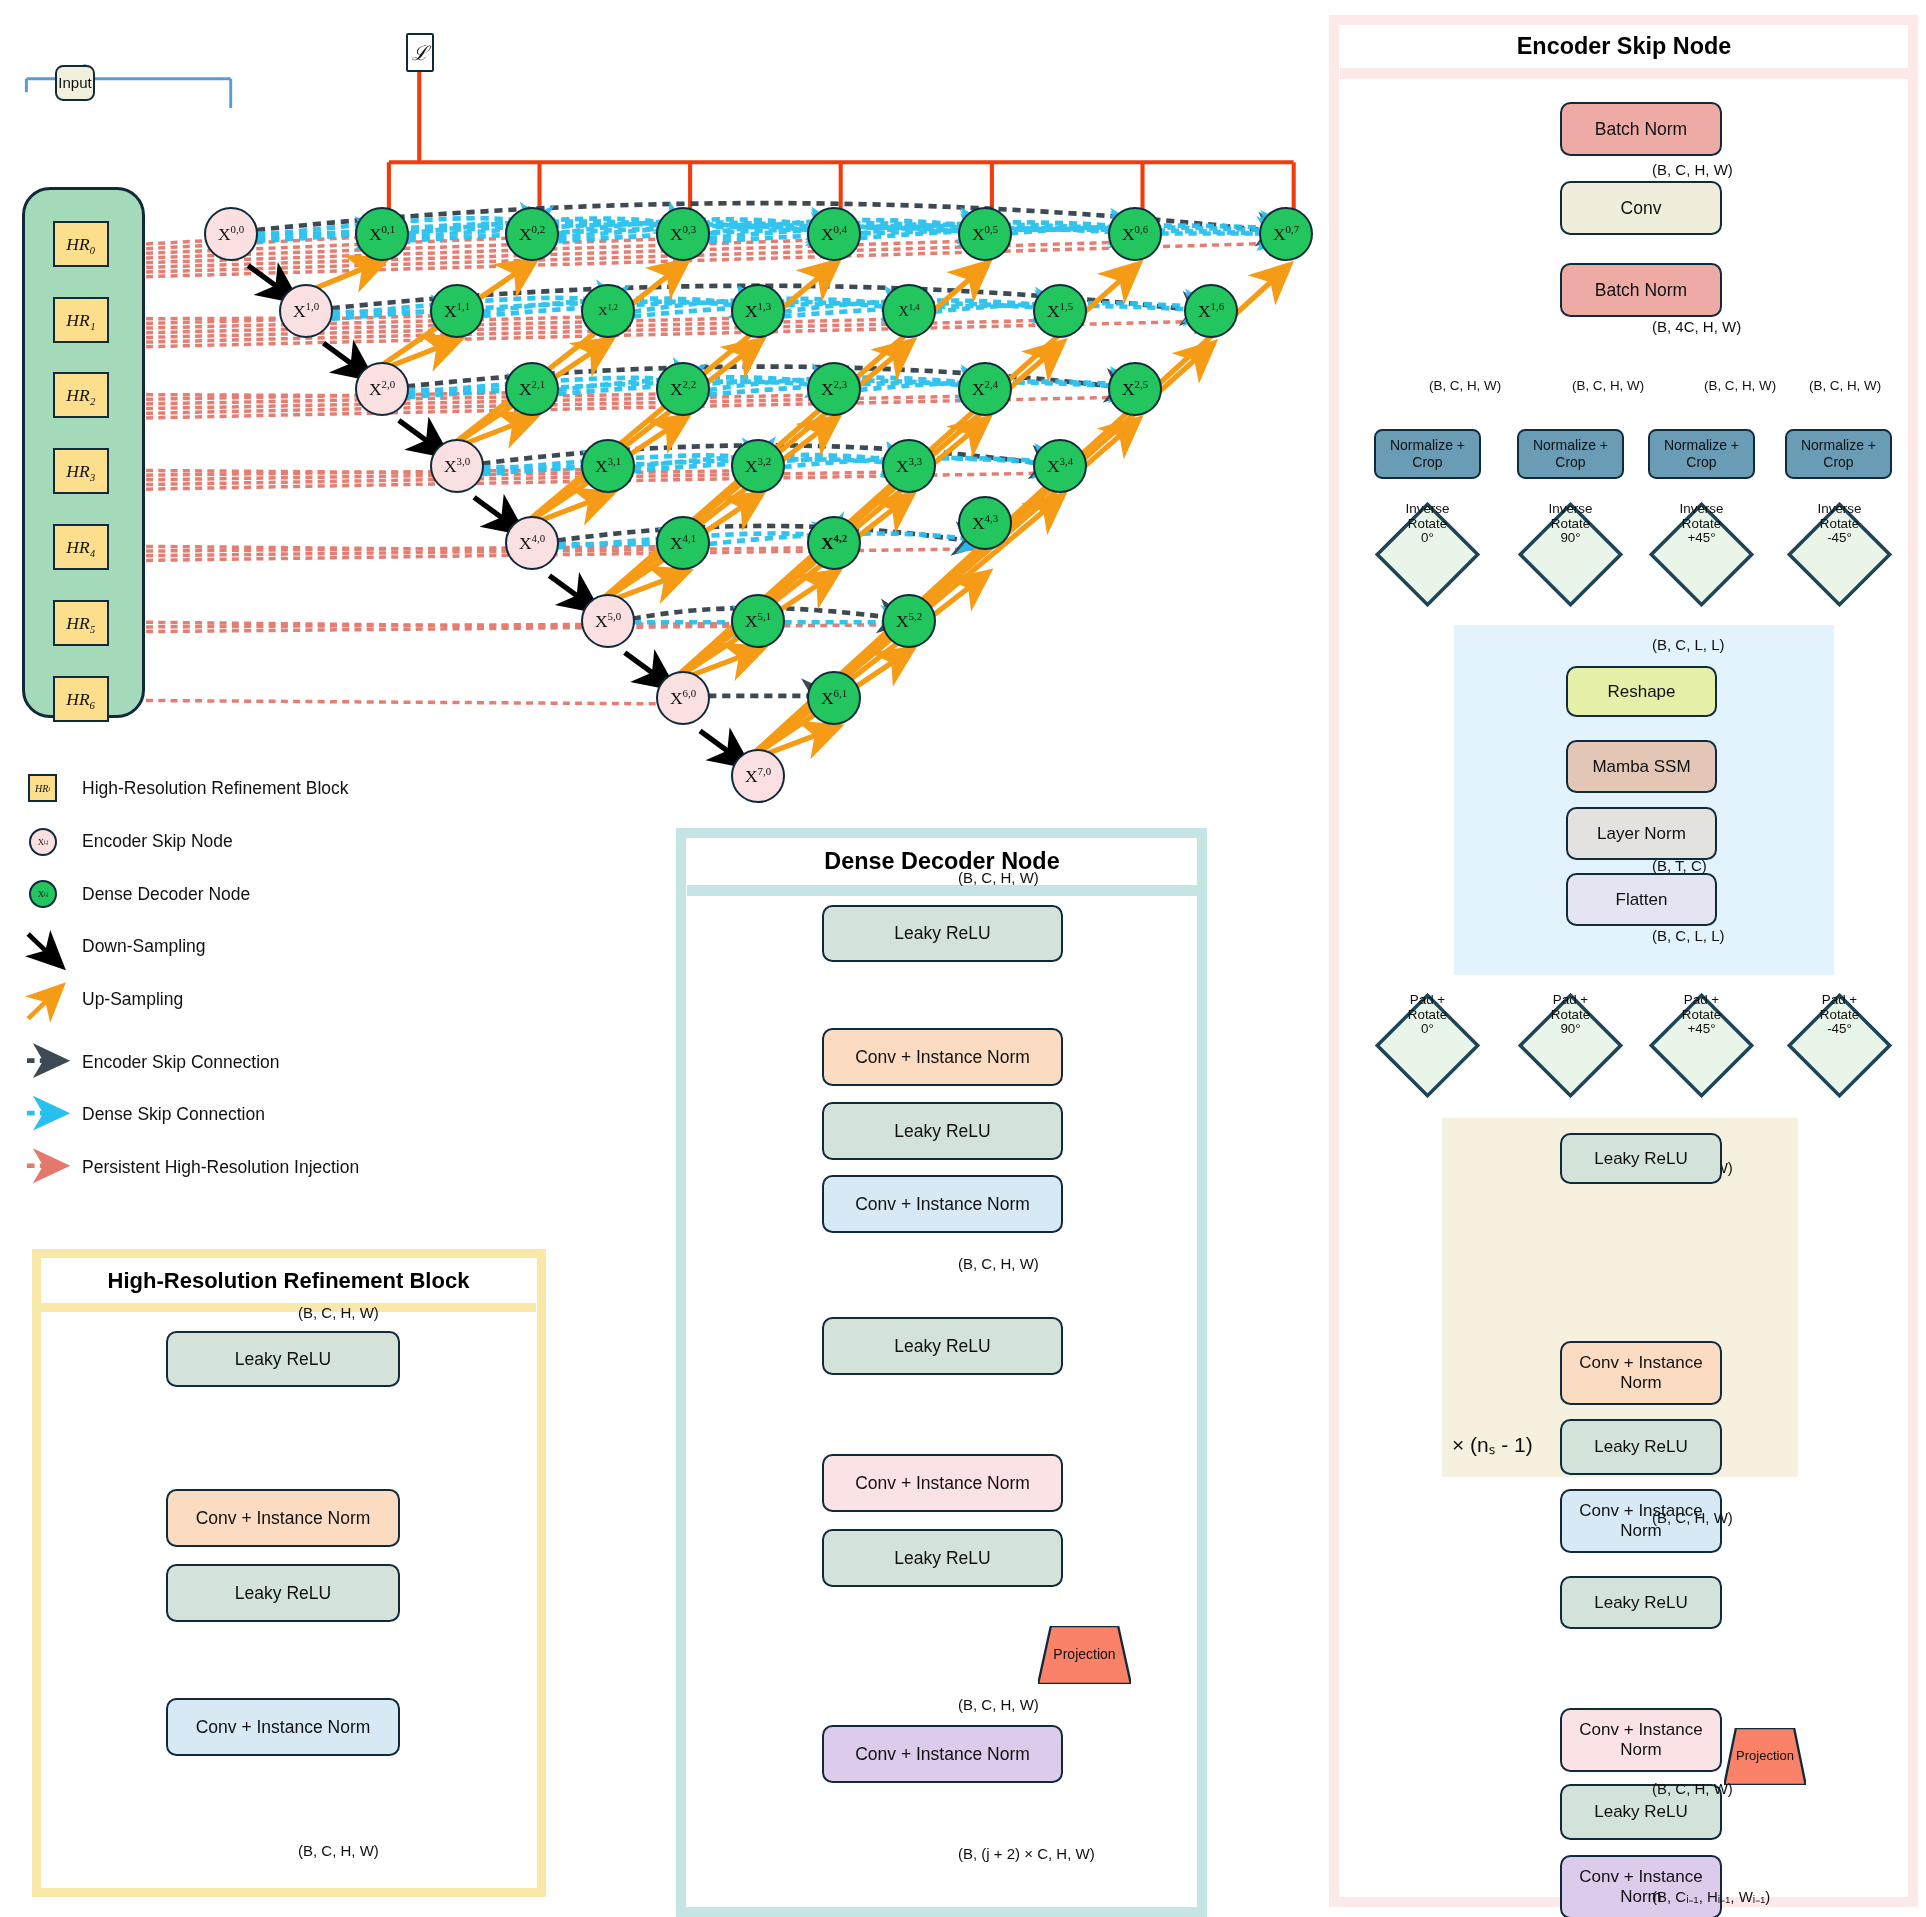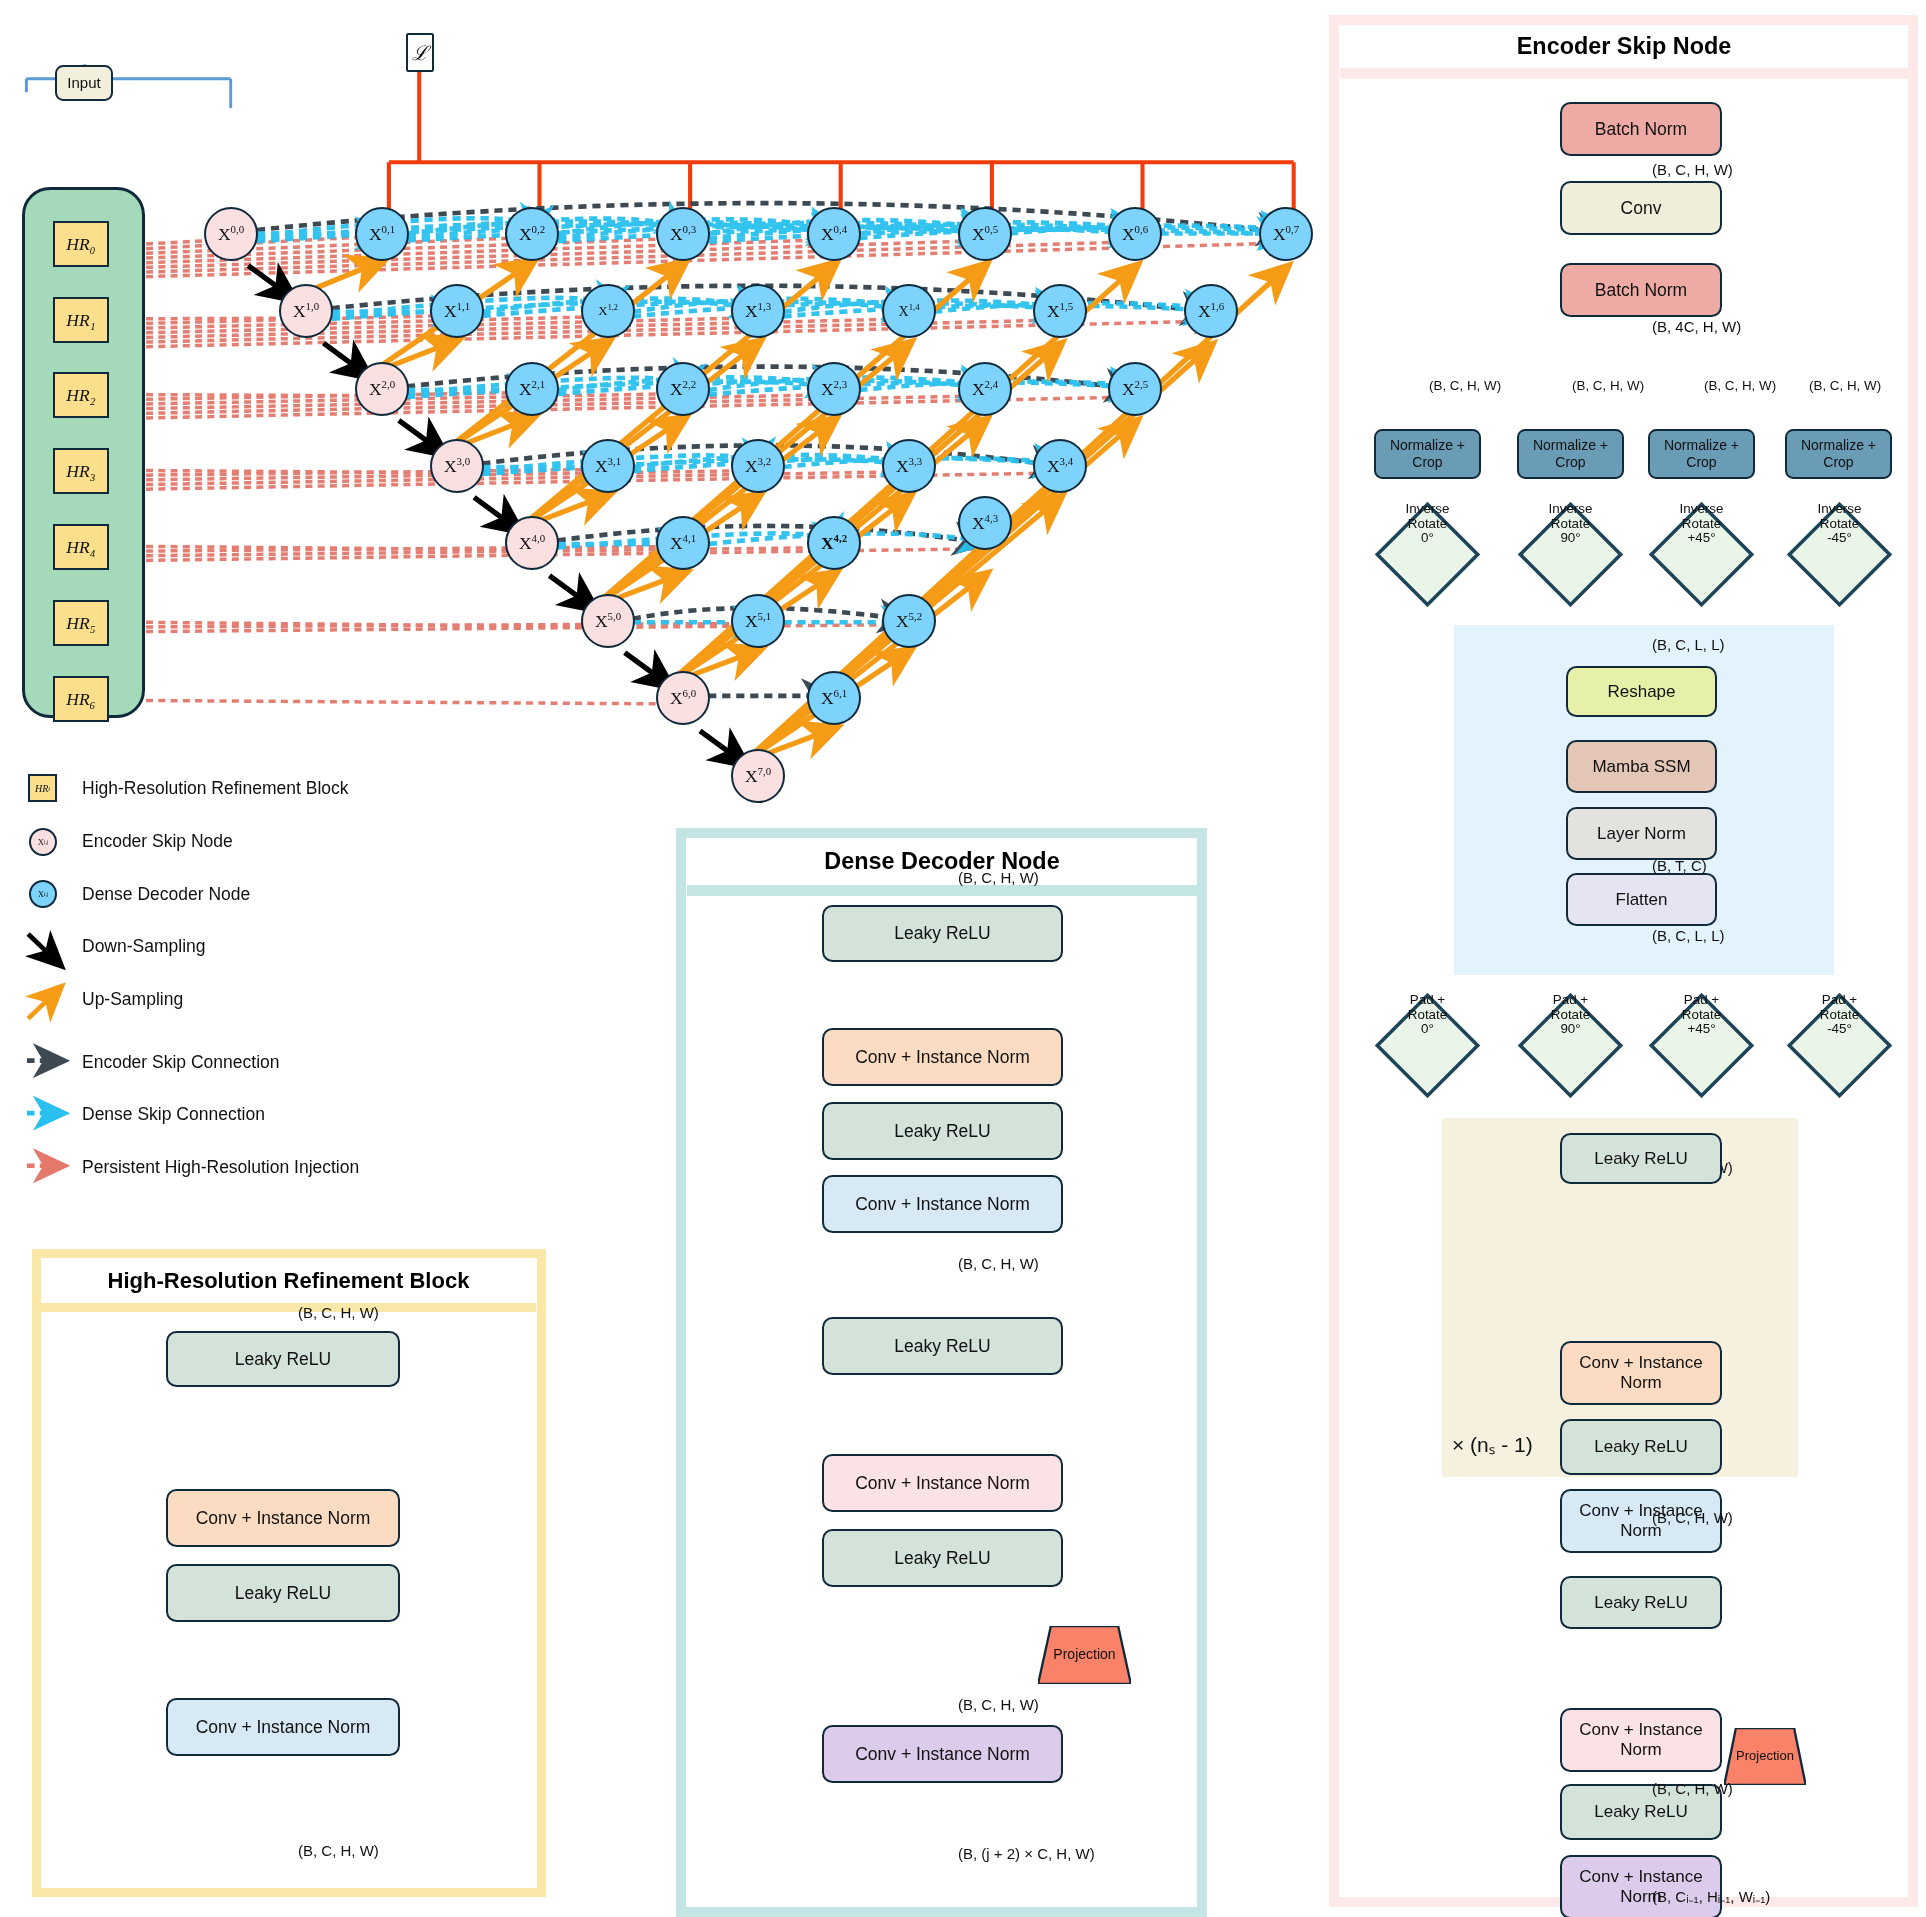--- a/index.html
+++ b/index.html
@@ -32,21 +32,21 @@
     font-weight:bold;color:#000;
   }
 
   
   .node{
     position:absolute;box-sizing:border-box;border:2.9px solid #102a3c;
     border-radius:50%;display:flex;align-items:center;justify-content:center;
     font-family:"Liberation Serif", serif;color:#111;z-index:6;
   }
   .node.enc{background:#fbe0e2;}
-  .node.dec{background:#7dd3fc;}
+  .node.dec{background:#22c55e;}
   .node sup{font-size:.62em;}
 
   
   .legend-row{position:absolute;display:flex;align-items:center;}
   .legend-label{font-size:17.5px;color:#111;white-space:nowrap;}
 
   .hrblk{
     position:absolute;box-sizing:border-box;background:#fbdf8c;
     border:2.9px solid #102a3c;display:flex;align-items:center;justify-content:center;
     font-family:"Liberation Serif", serif;color:#111;font-style:italic;
@@ -372,21 +372,21 @@
       <path d="M2810,3150 L2810,3075" marker-end="url(#ah-thin)"></path>
       <path d="M2810,3260 L2810,3188" marker-end="url(#ah-thin)"></path>
       <circle cx="2810" cy="2880" r="28" fill="#fff" stroke="#000" stroke-width="7"></circle>
       <path d="M2782,2880 L2838,2880 M2810,2852 L2810,2908" stroke="#000" stroke-width="6"></path>
       <path d="M3022,3212 L3022,3055"></path>
       <path d="M2810,3212 L3022,3212"></path>
       <path d="M3022,2955 L3022,2880 L2848,2880" marker-end="url(#ah-thin)"></path>
     </g>
   </svg>
 
-  <div class="rbox" style="left:55px;top:65px;width:58px;height:36px;background:#f2f0dd;font-size:15px;border-radius:8.2px;">
+  <div class="rbox" style="left:55px;top:65px;width:40px;height:36px;background:#f2f0dd;font-size:15px;border-radius:8.2px;">
     <span>Input</span>
   </div>
 
   <div class="sqbox" style="left:406px;top:33px;width:28px;height:39px;background:#fff;font-family:'Liberation Serif',serif;font-style:italic;font-size:20px;">
     <span>ℒ</span>
   </div>
 
   <div class="abs" style="left:22px;top:187px;width:123px;height:531px;background:#a4d9b9;border:3.5px solid #102a3c;border-radius:28px;box-sizing:border-box;"></div>
 
   <div id="hr-blocks">

